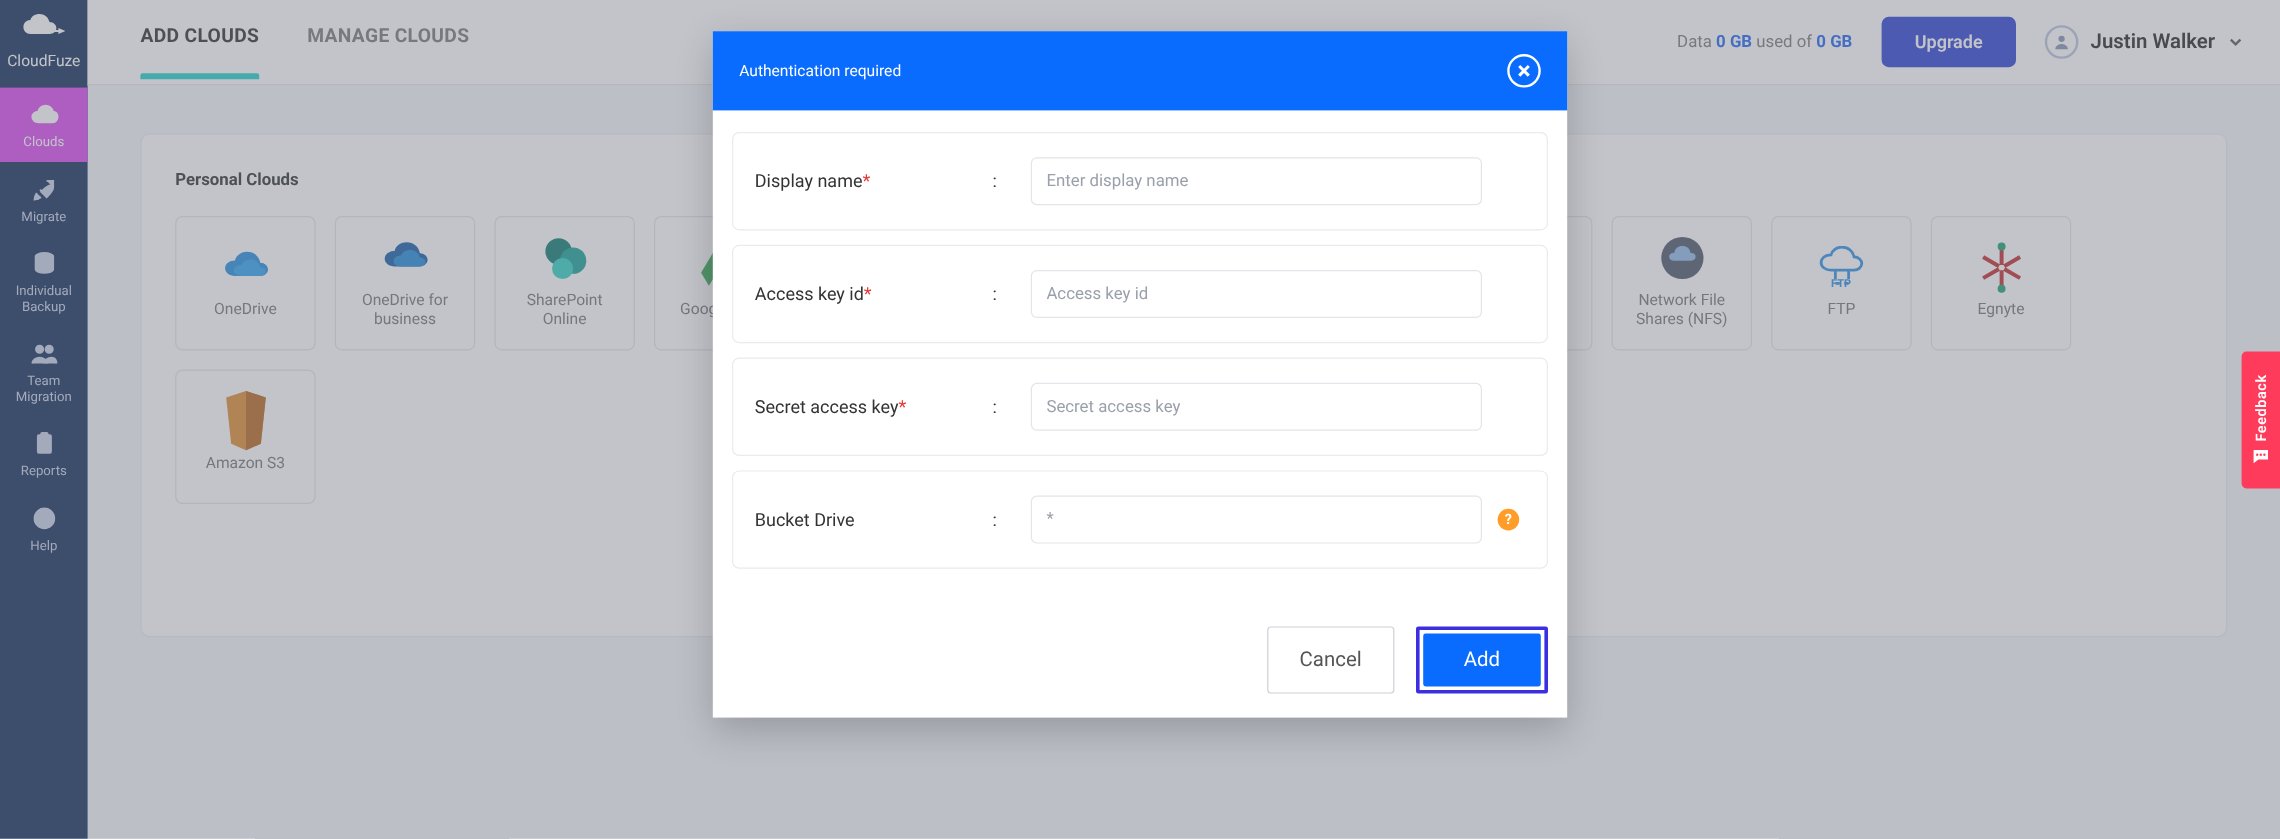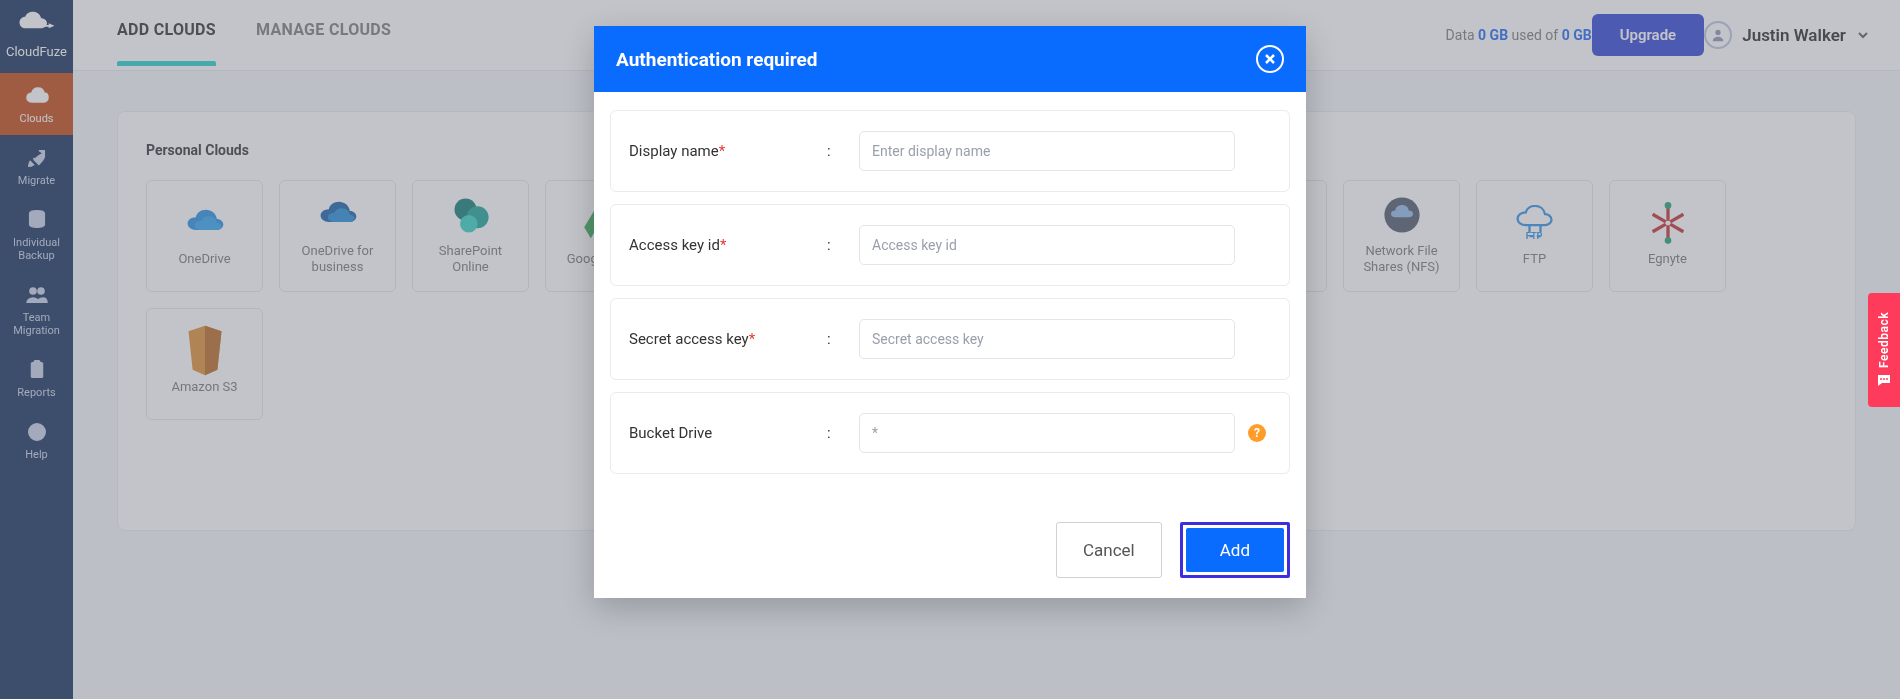--- a/index.html
+++ b/index.html
@@ -4,31 +4,31 @@
 <style>
   * { box-sizing: border-box; margin: 0; padding: 0; font-family: -apple-system, BlinkMacSystemFont, "Segoe UI", Roboto, Arial, sans-serif; }
   body { background: #f5f6f9; width: 1900px; height: 699px; overflow: hidden; position: relative; }
 
   
   .sidebar { position: absolute; left:0; top:0; width:73px; height:699px; background:#0e2756; display:flex; flex-direction:column; align-items:center; z-index:1; }
   .sidebar-logo { margin-top:10px; color:#fff; text-align:center; }
   .sidebar-logo svg { width:40px; height:30px; fill:#fff; }
   .sidebar-logo-text { font-size:13px; margin-top:0; color:#fff; }
   .sidebar-item { width:100%; padding:12px 4px 10px 4px; text-align:center; color:#c7d0e6; font-size:11px; cursor:pointer; display:flex; flex-direction:column; align-items:center; gap:5px; }
-  .sidebar-item.active { background:#c2410c; color:#fff; }
+  .sidebar-item.active { background:#d946ef; color:#fff; }
   .sidebar-icon { width:26px; height:22px; display:flex; align-items:center; justify-content:center; }
   .sidebar-icon svg { width:24px; height:22px; fill:currentColor; stroke:currentColor; }
 
   
   .topbar { position:absolute; left:73px; top:0; right:0; height:71px; background:#fff; border-bottom:1px solid #e8e8ef; display:flex; align-items:center; padding:0 30px 0 44px; z-index:1; }
   .tabs { display:flex; gap:40px; height:100%; align-items:center; }
   .tab { font-size:16px; font-weight:700; color:#777; letter-spacing:.3px; padding-top:10px; padding-bottom:22px; position:relative; cursor:pointer; }
   .tab.active { color:#2b2b2b; }
   .tab.active::after { content:""; position:absolute; left:0; right:0; bottom:-5px; height:5px; background:#1ccfc9; border-radius:2px 2px 0 0; }
-  .topbar-right { margin-left:auto; display:flex; align-items:center; }
+  .topbar-right { margin-left:auto; display:flex; align-items:center; gap:24px; }
   .data-usage { font-size:14px; color:#777; }
   .data-usage b { color:#1a63f4; font-weight:700; }
   .upgrade-btn { background:#2a3fd4; color:#fff; font-size:15px; font-weight:600; padding:12px 28px; border-radius:6px; border:none; cursor:pointer; }
   .user-chip { display:flex; align-items:center; gap:10px; cursor:pointer; }
   .avatar-circle { width:28px; height:28px; border:2px solid #b9c3dc; border-radius:50%; display:flex; align-items:center; justify-content:center; }
   .avatar-circle svg { width:14px; height:14px; fill:#8893b3; }
   .user-name { font-size:17px; font-weight:600; color:#222; }
   .chevron { width:14px; height:14px; }
 
   
@@ -37,21 +37,21 @@
   .section-title { font-size:14px; font-weight:700; color:#2c2c32; margin-bottom:22px; }
   .cloud-grid { display:flex; flex-wrap:wrap; gap:16px; }
   .cloud-tile { width:117px; height:112px; border:1px solid #e4e4ec; border-radius:6px; display:flex; flex-direction:column; align-items:center; justify-content:center; gap:10px; font-size:13px; color:#737373; text-align:center; padding:8px; cursor:pointer; background:#fff; }
   .cloud-tile .tile-icon { width:44px; height:36px; display:flex; align-items:center; justify-content:center; }
   .cloud-tile .tile-label { font-size:13px; line-height:1.25; }
 
   
   .overlay { position:absolute; inset:0; background:rgba(120,124,136,.45); z-index:5; }
   .modal { position:absolute; z-index:6; left:50%; transform:translateX(-50%); top:26px; width:712px; background:#fff; box-shadow:0 10px 30px rgba(0,0,0,.2); }
   .modal-header { background:#0a6bff; color:#fff; height:66px; display:flex; align-items:center; padding:0 22px; justify-content:space-between; }
-  .modal-title { font-size:19px; font-weight:700; }
+  .modal-title { font-size:13px; font-weight:400; }
   .modal-close { width:28px; height:28px; border:2px solid #fff; border-radius:50%; display:flex; align-items:center; justify-content:center; cursor:pointer; }
   .modal-close svg { width:12px; height:12px; stroke:#fff; stroke-width:2.5; }
   .modal-body { padding:18px 16px 14px 16px; }
   .form-group { border:1px solid #eaeaf0; border-radius:6px; padding:20px 18px; margin-bottom:12px; display:grid; grid-template-columns: 190px 24px 1fr 28px; align-items:center; gap:8px; }
   .form-label { font-size:15px; color:#333; }
   .form-label .req { color:#e53935; }
   .form-colon { color:#333; font-size:15px; }
   .form-input { height:40px; border:1px solid #e4e4ea; border-radius:5px; padding:0 12px; font-size:14px; color:#333; width:100%; }
   .form-input::placeholder { color:#9aa0ab; }
   .help-badge { width:18px; height:18px; border-radius:50%; background:#ff9d28; color:#fff; font-size:12px; font-weight:700; display:flex; align-items:center; justify-content:center; cursor:pointer; justify-self:center;}

